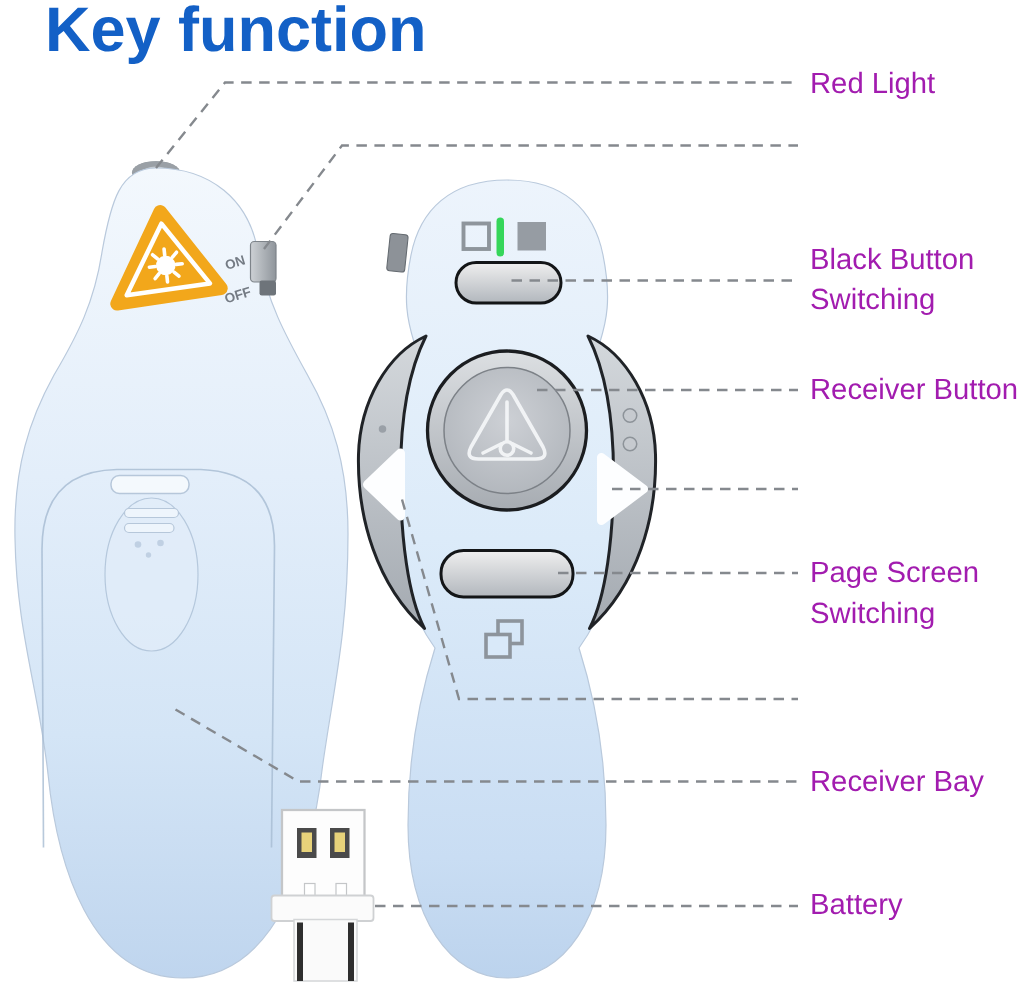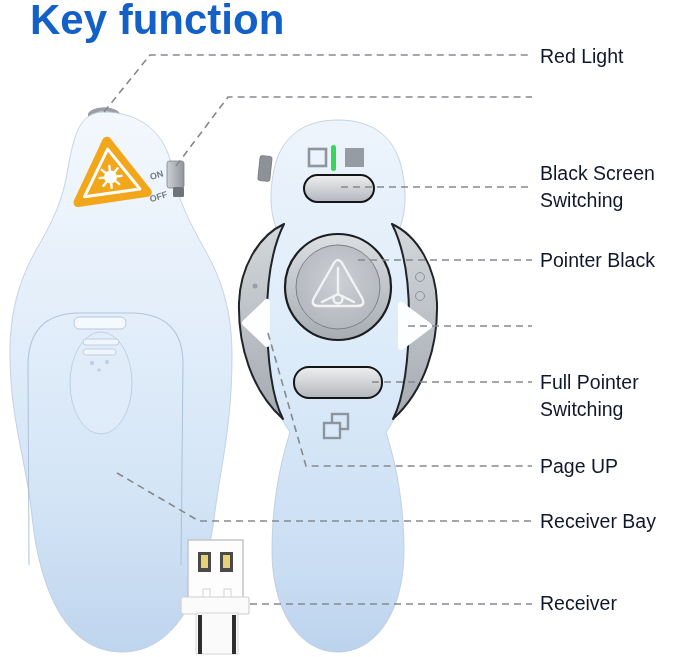--- a/index.html
+++ b/index.html
@@ -7,21 +7,21 @@
     width:679px;height:657px;position:relative;overflow:hidden;
     background:#ffffff;font-family:"Liberation Sans", sans-serif;
   }
   .stage{position:absolute;left:0;top:0;width:679px;height:657px;}
   .page-title{
     position:absolute;left:30px;top:-4px;
     font-size:42px;font-weight:700;color:#1360c6;letter-spacing:0px;
   }
   .callout{
     position:absolute;left:540px;
-    font-size:19.5px;color:#0f172a;line-height:27px;white-space:nowrap;
+    font-size:19.5px;color:#a21caf;line-height:27px;white-space:nowrap;
   }
   svg{position:absolute;left:0;top:0;}
   svg text.onoff{
     font-family:"Liberation Sans",sans-serif;font-size:9px;fill:#747b84;font-weight:bold;
   }
 </style>
 </head>
 <body>
 
 <div class="stage">
@@ -175,25 +175,24 @@
     <path d="M268,333 L306,466 L532,466"></path>
     <path d="M117,473 L199,521 L532,521"></path>
     <path d="M250,604 L532,604"></path>
   </g>
 </svg>
 
 <div class="page-title">Key function</div>
 
 <div class="callout" style="top:43px"><span>Red Light</span></div>
 <div class="callout" style="top:160px">
-  <span>Black Screen</span><br>
+  <span>Black Button</span><br>
   <span>Switching</span>
 </div>
-<div class="callout" style="top:247px"><span>Pointer Black</span></div>
+<div class="callout" style="top:247px"><span>Receiver Button</span></div>
 <div class="callout" style="top:369px">
-  <span>Full Pointer</span><br>
+  <span>Page Screen</span><br>
   <span>Switching</span>
 </div>
-<div class="callout" style="top:453px"><span>Page UP</span></div>
 <div class="callout" style="top:508px"><span>Receiver Bay</span></div>
-<div class="callout" style="top:590px"><span>Receiver</span></div>
+<div class="callout" style="top:590px"><span>Battery</span></div>
 
 </div>
 
 </body></html>

